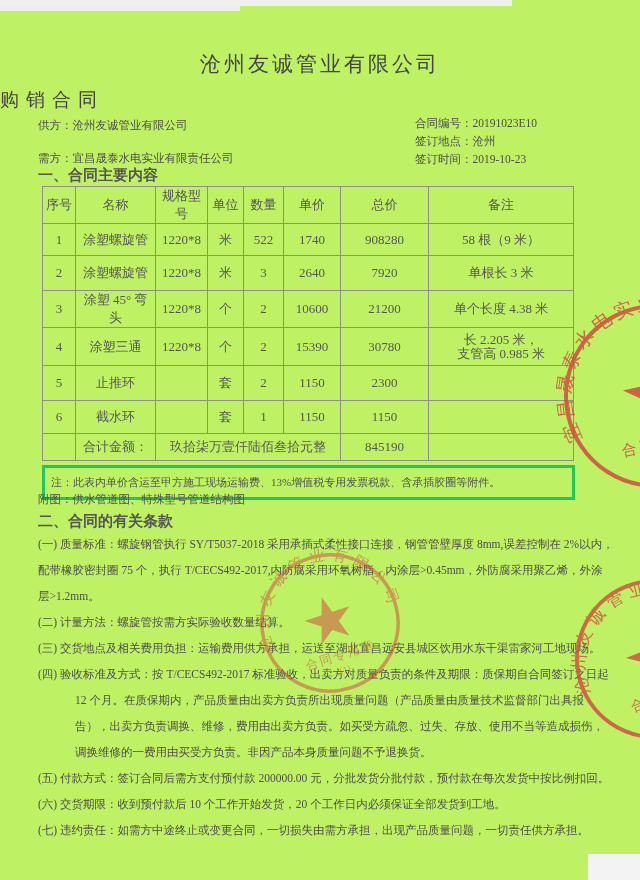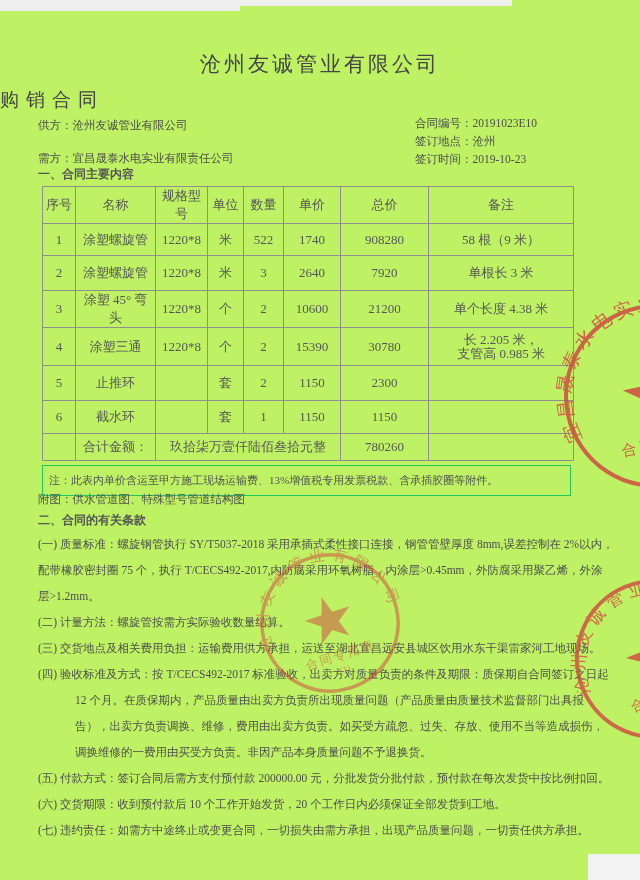--- a/index.html
+++ b/index.html
@@ -17,41 +17,41 @@
     font-size:21px;letter-spacing:3px;color:#454545;}
   .title2{position:absolute;top:87px;left:0;width:100%;text-align:left;
     font-size:19px;letter-spacing:7px;color:#454545;}
 
   .meta{position:absolute;top:0;left:0;width:100%;font-size:11.5px;color:#4d4d4d;}
   .m-supplier{position:absolute;top:118px;left:38px;text-align:center;}
   .m-buyer{position:absolute;top:151px;left:38px;text-align:right;}
   .m-right{position:absolute;top:114px;left:415px;line-height:18px;}
   .m-right div{white-space:nowrap;}
 
-  .sec-title{position:absolute;left:38px;font-size:12px;font-weight:bold;color:#555;}
+  .sec-title{position:absolute;left:38px;font-size:15px;font-weight:bold;color:#555;}
   .sec1{top:166px;}
   .sec2{top:512px;text-align:center;}
   .attach{position:absolute;top:492px;left:38px;font-size:11.5px;color:#4d4d4d;}
 
   .table-wrap{position:absolute;top:186px;left:42px;width:531px;}
   table.items{border-collapse:collapse;table-layout:fixed;width:531px;
     font-size:13px;color:#565656;}
   table.items th,table.items td{
     border:1px solid #8f8f8f;text-align:center;vertical-align:middle;
     padding:0 2px;font-weight:normal;overflow:hidden;}
   tr.h-head{height:31px;}
   tr.h-r1{height:32px;}
   tr.h-r2{height:35px;}
   tr.h-r3{height:34px;}
   tr.h-r4{height:38px;}
   tr.h-r5{height:35px;}
   tr.h-r6{height:33px;}
   tr.h-total{height:27px;}
   td.remark{white-space:pre-line;line-height:14px;}
-  .note-box{margin-top:4px;border:1px solid #22c55e;width:515px;
+  .note-box{margin-top:4px;border:3px solid #22c55e;width:515px;
     padding:7px 6px;font-size:11px;color:#525252;}
 
   .clauses{position:absolute;top:531px;left:38px;width:576px;
     font-size:11.5px;line-height:26px;color:#4d4d4d;}
   .clauses p{margin:0;}
   .clauses p.hang{padding-left:37px;text-indent:-37px;}
 
   .seal{position:absolute;pointer-events:none;}
   .seal-a{left:556px;top:296px;opacity:0.82;transform:rotate(-12deg);}
   .seal-b{left:255px;top:548px;opacity:0.5;transform:rotate(-18deg);}
@@ -162,21 +162,21 @@
         <td>套</td>
         <td>1</td>
         <td>1150</td>
         <td>1150</td>
         <td class="remark"></td>
       </tr>
       <tr class="h-total">
         <td></td>
         <td>合计金额：</td>
         <td colspan="4">玖拾柒万壹仟陆佰叁拾元整</td>
-        <td>780260</td>
+        <td>845190</td>
         <td></td>
       </tr>
     </tbody>
       </table>
     <div class="note-box">注：此表内单价含运至甲方施工现场运输费、13%增值税专用发票税款、含承插胶圈等附件。</div>
   </div>
 
   <div class="attach">附图：供水管道图、特殊型号管道结构图</div>
   <div class="sec-title sec2">二、合同的有关条款</div>
 

